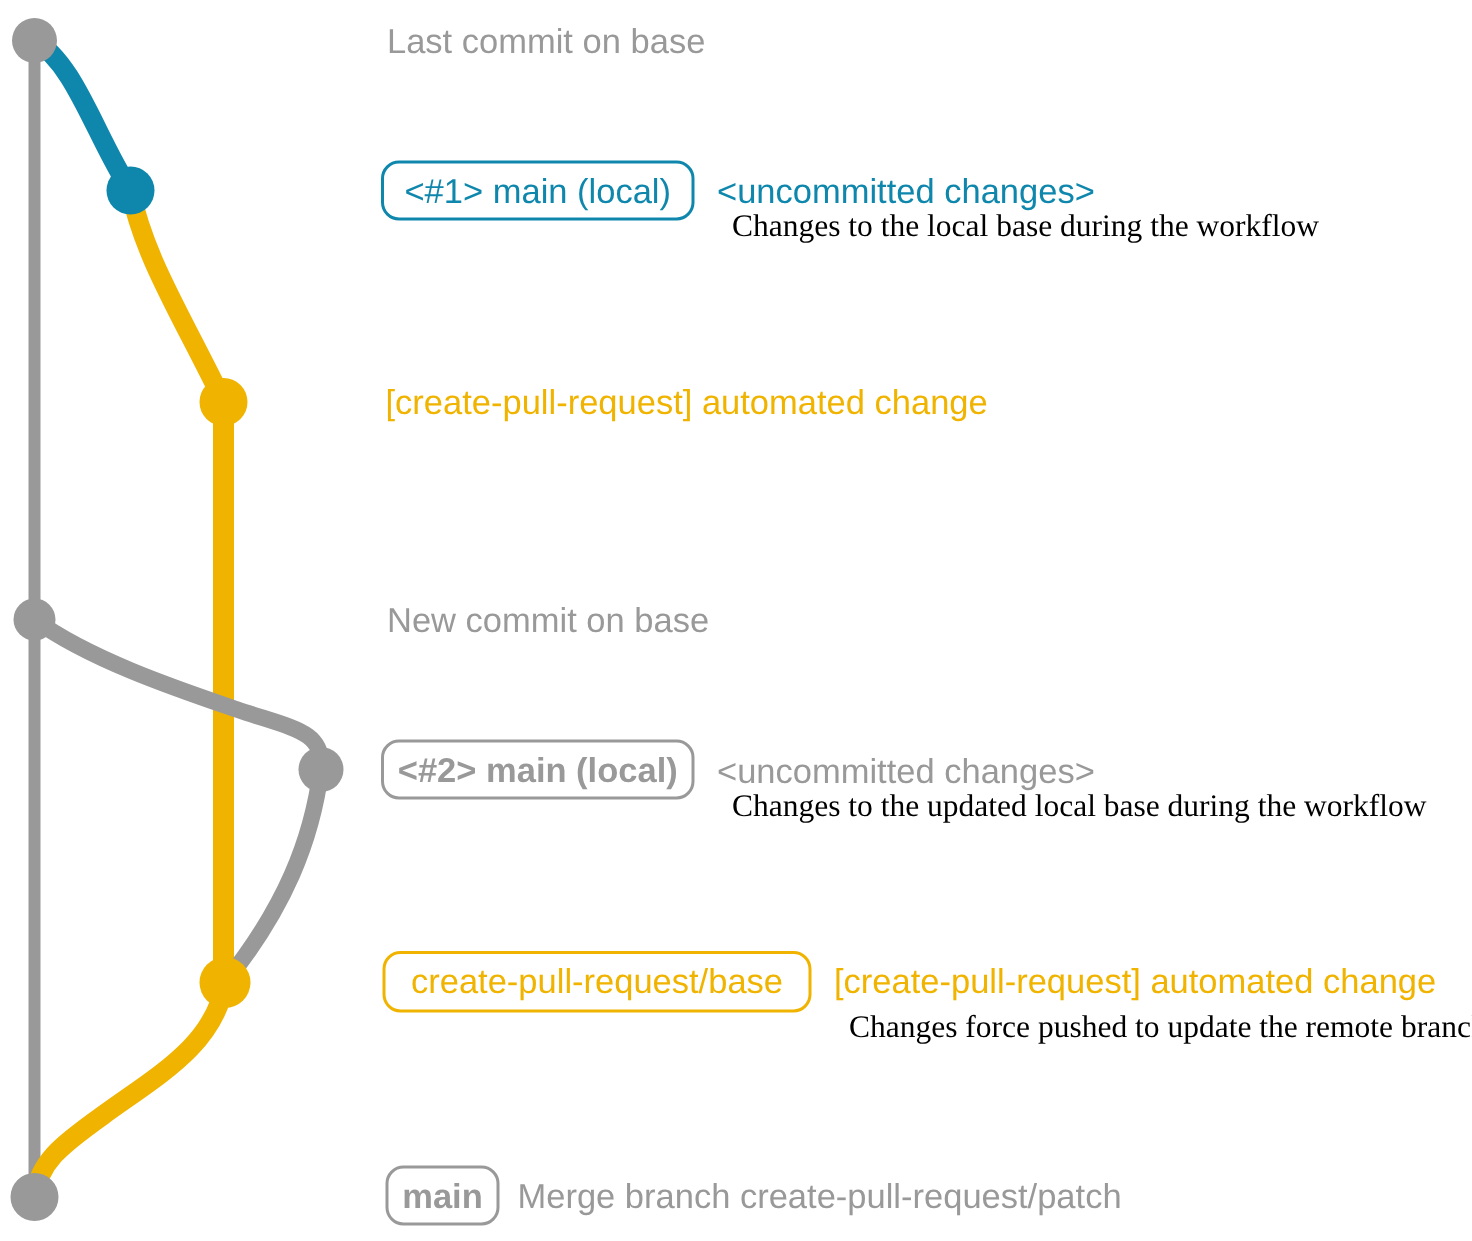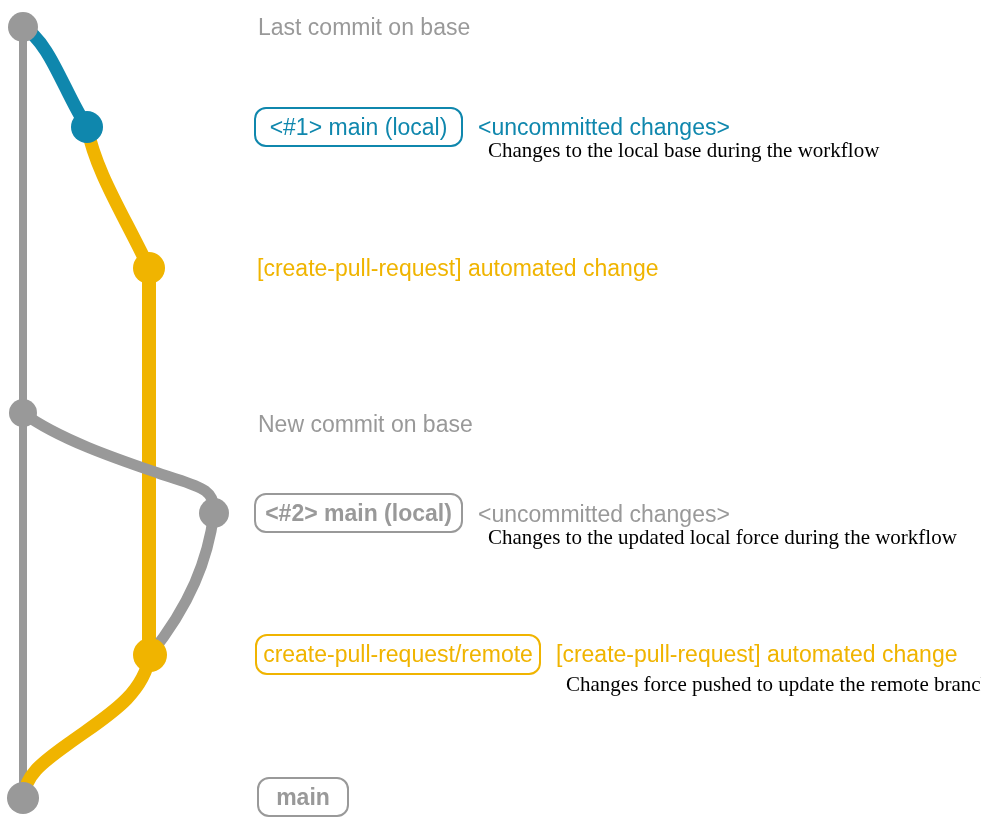--- a/index.html
+++ b/index.html
@@ -88,31 +88,32 @@
   <div class="lbl c-gray" style="left:258px; top:13px;">Last commit on base</div>
 
   <div class="badge b-teal" style="left:254px; top:107px; width:209px; height:40px;">
     <span>&lt;#1&gt; main (local)</span>
   </div>
   <div class="lbl c-teal" style="left:478px; top:113px;">&lt;uncommitted changes&gt;</div>
   <div class="desc" style="left:488px; top:137px;">Changes to the local base during the workflow</div>
 
   <div class="lbl c-yellow" style="left:257px; top:254px;">[create-pull-request] automated change</div>
 
-  <div class="lbl c-gray" style="left:258px; top:410px;">New commit on base</div>
+  <div class="lbl c-gray" style="left:258px; top:399px;">New commit on base</div>
 
   <div class="badge b-gray" style="left:254px; top:493px; width:209px; height:40px;">
     <span>&lt;#2&gt; main (local)</span>
   </div>
   <div class="lbl c-gray" style="left:478px; top:500px;">&lt;uncommitted changes&gt;</div>
-  <div class="desc" style="left:488px; top:524px;">Changes to the updated local force during the workflow</div>
+  <div class="desc" style="left:488px; top:524px;">Changes to the updated local base during the workflow</div>
 
   <div class="badge b-yellow" style="left:255px; top:634px; width:286px; height:41px;">
-    <span>create-pull-request/remote</span>
+    <span>create-pull-request/base</span>
   </div>
   <div class="lbl c-yellow" style="left:556px; top:640px;">[create-pull-request] automated change</div>
   <div class="desc" style="left:566px; top:671px;">Changes force pushed to update the remote branch</div>
 
-  <div class="badge b-gray" style="left:257px; top:777px; width:92px; height:40px;">
+  <div class="badge b-gray" style="left:257px; top:777px; width:76px; height:40px;">
     <span>main</span>
   </div>
+  <div class="lbl c-gray" style="left:345px; top:783px;">Merge branch create-pull-request/patch</div>
 
 </div>
 
 </body></html>

